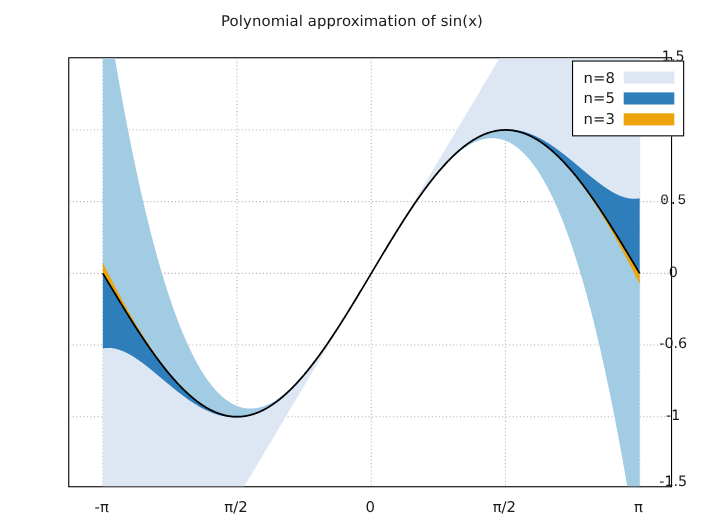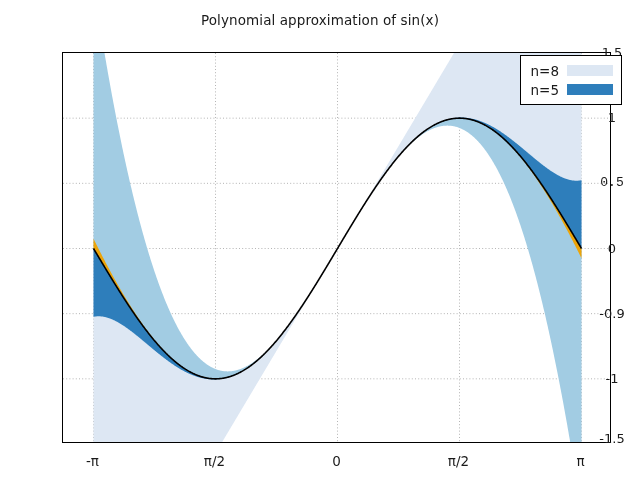--- a/index.html
+++ b/index.html
@@ -147,36 +147,40 @@
           <path d="M30.50,195.50 L30.91,196.18 L31.31,196.86 L31.72,197.55 L32.13,198.23 L32.53,198.91 L32.94,199.59 L33.35,200.28 L33.75,200.96 L34.16,201.64 L34.57,202.32 L34.97,203.00 L35.38,203.68 L35.79,204.36 L36.19,205.05 L36.60,205.73 L37.01,206.41 L37.41,207.09 L37.82,207.77 L38.23,208.44 L38.63,209.12 L39.04,209.80 L39.45,210.48 L39.85,211.16 L40.26,211.84 L40.67,212.51 L41.07,213.19 L41.48,213.86 L41.89,214.54 L42.29,215.21 L42.70,215.89 L43.11,216.56 L43.51,217.24 L43.92,217.91 L44.33,218.58 L44.73,219.25 L45.14,219.92 L45.55,220.59 L45.95,221.26 L46.36,221.93 L46.77,222.60 L47.17,223.26 L47.58,223.93 L47.99,224.60 L48.39,225.26 L48.80,225.93 L49.21,226.59 L49.61,227.25 L50.02,227.91 L50.43,228.57 L50.83,229.23 L51.24,229.89 L51.65,230.55 L52.05,231.21 L52.46,231.86 L52.87,232.52 L53.27,233.17 L53.68,233.82 L54.09,234.47 L54.49,235.13 L54.90,235.78 L55.31,236.42 L55.71,237.07 L56.12,237.72 L56.53,238.36 L56.93,239.01 L57.34,239.65 L57.75,240.29 L58.15,240.93 L58.56,241.57 L58.97,242.21 L59.37,242.84 L59.78,243.48 L60.19,244.11 L60.59,244.75 L61.00,245.38 L61.41,246.01 L61.81,246.63 L62.22,247.26 L62.63,247.89 L63.03,248.51 L63.44,249.13 L63.85,249.76 L64.25,250.38 L64.66,250.99 L65.07,251.61 L65.47,252.23 L65.88,252.84 L66.29,253.45 L66.69,254.06 L67.10,254.67 L67.51,255.28 L67.91,255.88 L68.32,256.49 L68.73,257.09 L69.13,257.69 L69.54,258.29 L69.95,258.89 L70.35,259.48 L70.76,260.07 L71.17,260.67 L71.57,261.26 L71.98,261.85 L72.39,262.43 L72.79,263.02 L73.20,263.60 L73.61,264.18 L74.01,264.76 L74.42,265.34 L74.83,265.91 L75.23,266.48 L75.64,267.06 L76.05,267.63 L76.45,268.19 L76.86,268.76 L77.27,269.32 L77.67,269.88 L78.08,270.44 L78.49,271.00 L78.89,271.55 L79.30,272.11 L79.71,272.66 L80.11,273.21 L80.52,273.75 L80.93,274.30 L81.33,274.84 L81.74,275.38 L82.15,275.92 L82.55,276.46 L82.96,276.99 L83.37,277.52 L83.77,278.05 L84.18,278.58 L84.59,279.10 L84.99,279.62 L85.40,280.14 L85.81,280.66 L86.21,281.18 L86.62,281.69 L87.03,282.20 L87.43,282.71 L87.84,283.22 L88.25,283.72 L88.65,284.22 L89.06,284.72 L89.47,285.22 L89.87,285.71 L90.28,286.20 L90.69,286.69 L91.09,287.18 L91.50,287.66 L91.91,288.14 L92.31,288.62 L92.72,289.10 L93.13,289.57 L93.53,290.04 L93.94,290.51 L94.35,290.97 L94.75,291.44 L95.16,291.90 L95.57,292.36 L95.97,292.81 L96.38,293.26 L96.79,293.71 L97.19,294.16 L97.60,294.61 L98.01,295.05 L98.41,295.49 L98.82,295.92 L99.23,296.36 L99.63,296.79 L100.04,297.22 L100.45,297.64 L100.85,298.06 L101.26,298.48 L101.67,298.90 L102.07,299.31 L102.48,299.73 L102.89,300.13 L103.29,300.54 L103.70,300.94 L104.11,301.34 L104.51,301.74 L104.92,302.13 L105.33,302.52 L105.73,302.91 L106.14,303.30 L106.55,303.68 L106.95,304.06 L107.36,304.43 L107.77,304.81 L108.17,305.18 L108.58,305.54 L108.99,305.91 L109.39,306.27 L109.80,306.63 L110.21,306.98 L110.61,307.33 L111.02,307.68 L111.43,308.03 L111.83,308.37 L112.24,308.71 L112.65,309.05 L113.05,309.38 L113.46,309.71 L113.87,310.04 L114.27,310.36 L114.68,310.68 L115.09,311.00 L115.49,311.32 L115.90,311.63 L116.31,311.94 L116.71,312.24 L117.12,312.54 L117.53,312.84 L117.93,313.14 L118.34,313.43 L118.75,313.72 L119.15,314.00 L119.56,314.29 L119.97,314.57 L120.37,314.84 L120.78,315.11 L121.19,315.38 L121.59,315.65 L122.00,315.91 L122.41,316.17 L122.81,316.43 L123.22,316.68 L123.63,316.93 L124.03,317.18 L124.44,317.42 L124.85,317.66 L125.25,317.90 L125.66,318.13 L126.07,318.36 L126.47,318.58 L126.88,318.81 L127.29,319.03 L127.69,319.24 L128.10,319.45 L128.51,319.66 L128.91,319.87 L129.32,320.07 L129.73,320.27 L130.13,320.47 L130.54,320.66 L130.95,320.85 L131.35,321.03 L131.76,321.21 L132.17,321.39 L132.57,321.57 L132.98,321.74 L133.39,321.91 L133.79,322.07 L134.20,322.23 L134.61,322.39 L135.01,322.54 L135.42,322.69 L135.83,322.84 L136.23,322.99 L136.64,323.13 L137.05,323.26 L137.45,323.40 L137.86,323.52 L138.27,323.65 L138.67,323.77 L139.08,323.89 L139.49,324.01 L139.89,324.12 L140.30,324.23 L140.71,324.33 L141.11,324.44 L141.52,324.53 L141.93,324.63 L142.33,324.72 L142.74,324.81 L143.15,324.89 L143.55,324.97 L143.96,325.05 L144.37,325.12 L144.77,325.19 L145.18,325.25 L145.59,325.32 L145.99,325.38 L146.40,325.43 L146.81,325.48 L147.21,325.53 L147.62,325.58 L148.03,325.62 L148.43,325.65 L148.84,325.69 L149.25,325.72 L149.65,325.75 L150.06,325.77 L150.47,325.79 L150.87,325.80 L151.28,325.82 L151.69,325.83 L152.09,325.83 L152.50,325.83 L152.91,325.83 L153.31,325.83 L153.72,325.82 L154.13,325.80 L154.53,325.79 L154.94,325.77 L155.35,325.75 L155.75,325.72 L156.16,325.69 L156.57,325.65 L156.97,325.62 L157.38,325.58 L157.79,325.53 L158.19,325.48 L158.60,325.43 L159.01,325.38 L159.41,325.32 L159.82,325.25 L160.23,325.19 L160.63,325.12 L161.04,325.05 L161.45,324.97 L161.85,324.89 L162.26,324.81 L162.67,324.72 L163.07,324.63 L163.48,324.53 L163.89,324.44 L164.29,324.33 L164.70,324.23 L165.11,324.12 L165.51,324.01 L165.92,323.89 L166.33,323.77 L166.73,323.65 L167.14,323.52 L167.55,323.40 L167.95,323.26 L168.36,323.13 L168.77,322.99 L169.17,322.84 L169.58,322.69 L169.99,322.54 L170.39,322.39 L170.80,322.23 L171.21,322.07 L171.61,321.91 L172.02,321.74 L172.43,321.57 L172.83,321.39 L173.24,321.21 L173.65,321.03 L174.05,320.85 L174.46,320.66 L174.87,320.47 L175.27,320.27 L175.68,320.07 L176.09,319.87 L176.49,319.66 L176.90,319.45 L177.31,319.24 L177.71,319.03 L178.12,318.81 L178.53,318.58 L178.93,318.36 L179.34,318.13 L179.75,317.90 L180.15,317.66 L180.56,317.42 L180.97,317.18 L181.37,316.93 L181.78,316.68 L182.19,316.43 L182.59,316.17 L183.00,315.91 L183.41,315.65 L183.81,315.38 L184.22,315.11 L184.63,314.84 L185.03,314.57 L185.44,314.29 L185.85,314.00 L186.25,313.72 L186.66,313.43 L187.07,313.14 L187.47,312.84 L187.88,312.54 L188.29,312.24 L188.69,311.94 L189.10,311.63 L189.51,311.32 L189.91,311.00 L190.32,310.68 L190.73,310.36 L191.13,310.04 L191.54,309.71 L191.95,309.38 L192.35,309.05 L192.76,308.71 L193.17,308.37 L193.57,308.03 L193.98,307.68 L194.39,307.33 L194.79,306.98 L195.20,306.63 L195.61,306.27 L196.01,305.91 L196.42,305.54 L196.83,305.18 L197.23,304.81 L197.64,304.43 L198.05,304.06 L198.45,303.68 L198.86,303.30 L199.27,302.91 L199.67,302.52 L200.08,302.13 L200.49,301.74 L200.89,301.34 L201.30,300.94 L201.71,300.54 L202.11,300.13 L202.52,299.73 L202.93,299.31 L203.33,298.90 L203.74,298.48 L204.15,298.06 L204.55,297.64 L204.96,297.22 L205.37,296.79 L205.77,296.36 L206.18,295.92 L206.59,295.49 L206.99,295.05 L207.40,294.61 L207.81,294.16 L208.21,293.71 L208.62,293.26 L209.03,292.81 L209.43,292.36 L209.84,291.90 L210.25,291.44 L210.65,290.97 L211.06,290.51 L211.47,290.04 L211.87,289.57 L212.28,289.10 L212.69,288.62 L213.09,288.14 L213.50,287.66 L213.91,287.18 L214.31,286.69 L214.72,286.20 L215.13,285.71 L215.53,285.22 L215.94,284.72 L216.35,284.22 L216.75,283.72 L217.16,283.22 L217.57,282.71 L217.97,282.20 L218.38,281.69 L218.79,281.18 L219.19,280.66 L219.60,280.14 L220.01,279.62 L220.41,279.10 L220.82,278.58 L221.23,278.05 L221.63,277.52 L222.04,276.99 L222.45,276.46 L222.85,275.92 L223.26,275.38 L223.67,274.84 L224.07,274.30 L224.48,273.75 L224.89,273.21 L225.29,272.66 L225.70,272.11 L226.11,271.55 L226.51,271.00 L226.92,270.44 L227.33,269.88 L227.73,269.32 L228.14,268.76 L228.55,268.19 L228.95,267.63 L229.36,267.06 L229.77,266.48 L230.17,265.91 L230.58,265.34 L230.99,264.76 L231.39,264.18 L231.80,263.60 L232.21,263.02 L232.61,262.43 L233.02,261.85 L233.43,261.26 L233.83,260.67 L234.24,260.07 L234.65,259.48 L235.05,258.89 L235.46,258.29 L235.87,257.69 L236.27,257.09 L236.68,256.49 L237.09,255.88 L237.49,255.28 L237.90,254.67 L238.31,254.06 L238.71,253.45 L239.12,252.84 L239.53,252.23 L239.93,251.61 L240.34,250.99 L240.75,250.38 L241.15,249.76 L241.56,249.13 L241.97,248.51 L242.37,247.89 L242.78,247.26 L243.19,246.63 L243.59,246.01 L244.00,245.38 L244.41,244.75 L244.81,244.11 L245.22,243.48 L245.63,242.84 L246.03,242.21 L246.44,241.57 L246.85,240.93 L247.25,240.29 L247.66,239.65 L248.07,239.01 L248.47,238.36 L248.88,237.72 L249.29,237.07 L249.69,236.42 L250.10,235.78 L250.51,235.13 L250.91,234.47 L251.32,233.82 L251.73,233.17 L252.13,232.52 L252.54,231.86 L252.95,231.21 L253.35,230.55 L253.76,229.89 L254.17,229.23 L254.57,228.57 L254.98,227.91 L255.39,227.25 L255.79,226.59 L256.20,225.93 L256.61,225.26 L257.01,224.60 L257.42,223.93 L257.83,223.26 L258.23,222.60 L258.64,221.93 L259.05,221.26 L259.45,220.59 L259.86,219.92 L260.27,219.25 L260.67,218.58 L261.08,217.91 L261.49,217.24 L261.89,216.56 L262.30,215.89 L262.71,215.21 L263.11,214.54 L263.52,213.86 L263.93,213.19 L264.33,212.51 L264.74,211.84 L265.15,211.16 L265.55,210.48 L265.96,209.80 L266.37,209.12 L266.77,208.44 L267.18,207.77 L267.59,207.09 L267.99,206.41 L268.40,205.73 L268.81,205.05 L269.21,204.36 L269.62,203.68 L270.03,203.00 L270.43,202.32 L270.84,201.64 L271.25,200.96 L271.65,200.28 L272.06,199.59 L272.47,198.91 L272.87,198.23 L273.28,197.55 L273.69,196.86 L274.09,196.18 L274.50,195.50 L274.91,194.82 L275.31,194.14 L275.72,193.45 L276.13,192.77 L276.53,192.09 L276.94,191.41 L277.35,190.72 L277.75,190.04 L278.16,189.36 L278.57,188.68 L278.97,188.00 L279.38,187.32 L279.79,186.64 L280.19,185.95 L280.60,185.27 L281.01,184.59 L281.41,183.91 L281.82,183.23 L282.23,182.56 L282.63,181.88 L283.04,181.20 L283.45,180.52 L283.85,179.84 L284.26,179.16 L284.67,178.49 L285.07,177.81 L285.48,177.14 L285.89,176.46 L286.29,175.79 L286.70,175.11 L287.11,174.44 L287.51,173.76 L287.92,173.09 L288.33,172.42 L288.73,171.75 L289.14,171.08 L289.55,170.41 L289.95,169.74 L290.36,169.07 L290.77,168.40 L291.17,167.74 L291.58,167.07 L291.99,166.40 L292.39,165.74 L292.80,165.07 L293.21,164.41 L293.61,163.75 L294.02,163.09 L294.43,162.43 L294.83,161.77 L295.24,161.11 L295.65,160.45 L296.05,159.79 L296.46,159.14 L296.87,158.48 L297.27,157.83 L297.68,157.18 L298.09,156.53 L298.49,155.87 L298.90,155.22 L299.31,154.58 L299.71,153.93 L300.12,153.28 L300.53,152.64 L300.93,151.99 L301.34,151.35 L301.75,150.71 L302.15,150.07 L302.56,149.43 L302.97,148.79 L303.37,148.16 L303.78,147.52 L304.19,146.89 L304.59,146.25 L305.00,145.62 L305.41,144.99 L305.81,144.37 L306.22,143.74 L306.63,143.11 L307.03,142.49 L307.44,141.87 L307.85,141.24 L308.25,140.62 L308.66,140.01 L309.07,139.39 L309.47,138.77 L309.88,138.16 L310.29,137.55 L310.69,136.94 L311.10,136.33 L311.51,135.72 L311.91,135.12 L312.32,134.51 L312.73,133.91 L313.13,133.31 L313.54,132.71 L313.95,132.11 L314.35,131.52 L314.76,130.93 L315.17,130.33 L315.57,129.74 L315.98,129.15 L316.39,128.57 L316.79,127.98 L317.20,127.40 L317.61,126.82 L318.01,126.24 L318.42,125.66 L318.83,125.09 L319.23,124.52 L319.64,123.94 L320.05,123.37 L320.45,122.81 L320.86,122.24 L321.27,121.68 L321.67,121.12 L322.08,120.56 L322.49,120.00 L322.89,119.45 L323.30,118.89 L323.71,118.34 L324.11,117.79 L324.52,117.25 L324.93,116.70 L325.33,116.16 L325.74,115.62 L326.15,115.08 L326.55,114.54 L326.96,114.01 L327.37,113.48 L327.77,112.95 L328.18,112.42 L328.59,111.90 L328.99,111.38 L329.40,110.86 L329.81,110.34 L330.21,109.82 L330.62,109.31 L331.03,108.80 L331.43,108.29 L331.84,107.78 L332.25,107.28 L332.65,106.78 L333.06,106.28 L333.47,105.78 L333.87,105.29 L334.28,104.80 L334.69,104.31 L335.09,103.82 L335.50,103.34 L335.91,102.86 L336.31,102.38 L336.72,101.90 L337.13,101.43 L337.53,100.96 L337.94,100.49 L338.35,100.03 L338.75,99.56 L339.16,99.10 L339.57,98.64 L339.97,98.19 L340.38,97.74 L340.79,97.29 L341.19,96.84 L341.60,96.39 L342.01,95.95 L342.41,95.51 L342.82,95.08 L343.23,94.64 L343.63,94.21 L344.04,93.78 L344.45,93.36 L344.85,92.94 L345.26,92.52 L345.67,92.10 L346.07,91.69 L346.48,91.27 L346.89,90.87 L347.29,90.46 L347.70,90.06 L348.11,89.66 L348.51,89.26 L348.92,88.87 L349.33,88.48 L349.73,88.09 L350.14,87.70 L350.55,87.32 L350.95,86.94 L351.36,86.57 L351.77,86.19 L352.17,85.82 L352.58,85.46 L352.99,85.09 L353.39,84.73 L353.80,84.37 L354.21,84.02 L354.61,83.67 L355.02,83.32 L355.43,82.97 L355.83,82.63 L356.24,82.29 L356.65,81.95 L357.05,81.62 L357.46,81.29 L357.87,80.96 L358.27,80.64 L358.68,80.32 L359.09,80.00 L359.49,79.68 L359.90,79.37 L360.31,79.06 L360.71,78.76 L361.12,78.46 L361.53,78.16 L361.93,77.86 L362.34,77.57 L362.75,77.28 L363.15,77.00 L363.56,76.71 L363.97,76.43 L364.37,76.16 L364.78,75.89 L365.19,75.62 L365.59,75.35 L366.00,75.09 L366.41,74.83 L366.81,74.57 L367.22,74.32 L367.63,74.07 L368.03,73.82 L368.44,73.58 L368.85,73.34 L369.25,73.10 L369.66,72.87 L370.07,72.64 L370.47,72.42 L370.88,72.19 L371.29,71.97 L371.69,71.76 L372.10,71.55 L372.51,71.34 L372.91,71.13 L373.32,70.93 L373.73,70.73 L374.13,70.53 L374.54,70.34 L374.95,70.15 L375.35,69.97 L375.76,69.79 L376.17,69.61 L376.57,69.43 L376.98,69.26 L377.39,69.09 L377.79,68.93 L378.20,68.77 L378.61,68.61 L379.01,68.46 L379.42,68.31 L379.83,68.16 L380.23,68.01 L380.64,67.87 L381.05,67.74 L381.45,67.60 L381.86,67.48 L382.27,67.35 L382.67,67.23 L383.08,67.11 L383.49,66.99 L383.89,66.88 L384.30,66.77 L384.71,66.67 L385.11,66.56 L385.52,66.47 L385.93,66.37 L386.33,66.28 L386.74,66.19 L387.15,66.11 L387.55,66.03 L387.96,65.95 L388.37,65.88 L388.77,65.81 L389.18,65.75 L389.59,65.68 L389.99,65.62 L390.40,65.57 L390.81,65.52 L391.21,65.47 L391.62,65.42 L392.03,65.38 L392.43,65.35 L392.84,65.31 L393.25,65.28 L393.65,65.25 L394.06,65.23 L394.47,65.21 L394.87,65.20 L395.28,65.18 L395.69,65.17 L396.09,65.17 L396.50,65.17 L396.91,65.17 L397.31,65.17 L397.72,65.18 L398.13,65.20 L398.53,65.21 L398.94,65.23 L399.35,65.25 L399.75,65.28 L400.16,65.31 L400.57,65.35 L400.97,65.38 L401.38,65.42 L401.79,65.47 L402.19,65.52 L402.60,65.57 L403.01,65.62 L403.41,65.68 L403.82,65.75 L404.23,65.81 L404.63,65.88 L405.04,65.95 L405.45,66.03 L405.85,66.11 L406.26,66.19 L406.67,66.28 L407.07,66.37 L407.48,66.47 L407.89,66.56 L408.29,66.67 L408.70,66.77 L409.11,66.88 L409.51,66.99 L409.92,67.11 L410.33,67.23 L410.73,67.35 L411.14,67.48 L411.55,67.60 L411.95,67.74 L412.36,67.87 L412.77,68.01 L413.17,68.16 L413.58,68.31 L413.99,68.46 L414.39,68.61 L414.80,68.77 L415.21,68.93 L415.61,69.09 L416.02,69.26 L416.43,69.43 L416.83,69.61 L417.24,69.79 L417.65,69.97 L418.05,70.15 L418.46,70.34 L418.87,70.53 L419.27,70.73 L419.68,70.93 L420.09,71.13 L420.49,71.34 L420.90,71.55 L421.31,71.76 L421.71,71.97 L422.12,72.19 L422.53,72.42 L422.93,72.64 L423.34,72.87 L423.75,73.10 L424.15,73.34 L424.56,73.58 L424.97,73.82 L425.37,74.07 L425.78,74.32 L426.19,74.57 L426.59,74.83 L427.00,75.09 L427.41,75.35 L427.81,75.62 L428.22,75.89 L428.63,76.16 L429.03,76.43 L429.44,76.71 L429.85,77.00 L430.25,77.28 L430.66,77.57 L431.07,77.86 L431.47,78.16 L431.88,78.46 L432.29,78.76 L432.69,79.06 L433.10,79.37 L433.51,79.68 L433.91,80.00 L434.32,80.32 L434.73,80.64 L435.13,80.96 L435.54,81.29 L435.95,81.62 L436.35,81.95 L436.76,82.29 L437.17,82.63 L437.57,82.97 L437.98,83.32 L438.39,83.67 L438.79,84.02 L439.20,84.37 L439.61,84.73 L440.01,85.09 L440.42,85.46 L440.83,85.82 L441.23,86.19 L441.64,86.57 L442.05,86.94 L442.45,87.32 L442.86,87.70 L443.27,88.09 L443.67,88.48 L444.08,88.87 L444.49,89.26 L444.89,89.66 L445.30,90.06 L445.71,90.46 L446.11,90.87 L446.52,91.27 L446.93,91.69 L447.33,92.10 L447.74,92.52 L448.15,92.94 L448.55,93.36 L448.96,93.78 L449.37,94.21 L449.77,94.64 L450.18,95.08 L450.59,95.51 L450.99,95.95 L451.40,96.39 L451.81,96.84 L452.21,97.29 L452.62,97.74 L453.03,98.19 L453.43,98.64 L453.84,99.10 L454.25,99.56 L454.65,100.03 L455.06,100.49 L455.47,100.96 L455.87,101.43 L456.28,101.90 L456.69,102.38 L457.09,102.86 L457.50,103.34 L457.91,103.82 L458.31,104.31 L458.72,104.80 L459.13,105.29 L459.53,105.78 L459.94,106.28 L460.35,106.78 L460.75,107.28 L461.16,107.78 L461.57,108.29 L461.97,108.80 L462.38,109.31 L462.79,109.82 L463.19,110.34 L463.60,110.86 L464.01,111.38 L464.41,111.90 L464.82,112.42 L465.23,112.95 L465.63,113.48 L466.04,114.01 L466.45,114.54 L466.85,115.08 L467.26,115.62 L467.67,116.16 L468.07,116.70 L468.48,117.25 L468.89,117.79 L469.29,118.34 L469.70,118.89 L470.11,119.45 L470.51,120.00 L470.92,120.56 L471.33,121.12 L471.73,121.68 L472.14,122.24 L472.55,122.81 L472.95,123.37 L473.36,123.94 L473.77,124.52 L474.17,125.09 L474.58,125.66 L474.99,126.24 L475.39,126.82 L475.80,127.40 L476.21,127.98 L476.61,128.57 L477.02,129.15 L477.43,129.74 L477.83,130.33 L478.24,130.93 L478.65,131.52 L479.05,132.11 L479.46,132.71 L479.87,133.31 L480.27,133.91 L480.68,134.51 L481.09,135.12 L481.49,135.72 L481.90,136.33 L482.31,136.94 L482.71,137.55 L483.12,138.16 L483.53,138.77 L483.93,139.39 L484.34,140.01 L484.75,140.62 L485.15,141.24 L485.56,141.87 L485.97,142.49 L486.37,143.11 L486.78,143.74 L487.19,144.37 L487.59,144.99 L488.00,145.62 L488.41,146.25 L488.81,146.89 L489.22,147.52 L489.63,148.16 L490.03,148.79 L490.44,149.43 L490.85,150.07 L491.25,150.71 L491.66,151.35 L492.07,151.99 L492.47,152.64 L492.88,153.28 L493.29,153.93 L493.69,154.58 L494.10,155.22 L494.51,155.87 L494.91,156.53 L495.32,157.18 L495.73,157.83 L496.13,158.48 L496.54,159.14 L496.95,159.79 L497.35,160.45 L497.76,161.11 L498.17,161.77 L498.57,162.43 L498.98,163.09 L499.39,163.75 L499.79,164.41 L500.20,165.07 L500.61,165.74 L501.01,166.40 L501.42,167.07 L501.83,167.74 L502.23,168.40 L502.64,169.07 L503.05,169.74 L503.45,170.41 L503.86,171.08 L504.27,171.75 L504.67,172.42 L505.08,173.09 L505.49,173.76 L505.89,174.44 L506.30,175.11 L506.71,175.79 L507.11,176.46 L507.52,177.14 L507.93,177.81 L508.33,178.49 L508.74,179.16 L509.15,179.84 L509.55,180.52 L509.96,181.20 L510.37,181.88 L510.77,182.56 L511.18,183.23 L511.59,183.91 L511.99,184.59 L512.40,185.27 L512.81,185.95 L513.21,186.64 L513.62,187.32 L514.03,188.00 L514.43,188.68 L514.84,189.36 L515.25,190.04 L515.65,190.72 L516.06,191.41 L516.47,192.09 L516.87,192.77 L517.28,193.45 L517.69,194.14 L518.09,194.82 L518.50,195.50" fill="none" stroke="#000000" stroke-width="1.6" stroke-linejoin="round"></path>
         </g>
     </svg>
   </div>
 
   <div id="ytick-layer">
       <div class="ytick-label" style="top: 52px;">1.5</div>
       <div class="ytick-label" style="top: 117.167px;">1</div>
       <div class="ytick-label" style="top: 182.333px; font-family: Liberation Mono, monospace;">0.5</div>
       <div class="ytick-label" style="top: 247.5px;">0</div>
-      <div class="ytick-label" style="top: 312.667px;">-0.9</div>
+      <div class="ytick-label" style="top: 312.667px;">-0.6</div>
       <div class="ytick-label" style="top: 377.833px;">-1</div>
       <div class="ytick-label" style="top: 438px;">-1.5</div>
     </div>
   <div id="xtick-layer">
       <div class="xtick-label" style="left: 92.5px; top: 453px;">-π</div>
       <div class="xtick-label" style="left: 214.5px; top: 453px;">π/2</div>
       <div class="xtick-label" style="left: 336.5px; top: 453px;">0</div>
       <div class="xtick-label" style="left: 458.5px; top: 453px;">π/2</div>
       <div class="xtick-label" style="left: 580.5px; top: 453px;">π</div>
     </div>
 
   <div id="legend-box">
       <div class="legend-row">
         <span class="legend-label">n=8</span>
         <span class="legend-swatch" style="background: rgb(221, 231, 243);"></span>
       </div>
       <div class="legend-row">
         <span class="legend-label">n=5</span>
         <span class="legend-swatch" style="background: rgb(46, 126, 187);"></span>
       </div>
+      <div class="legend-row">
+        <span class="legend-label">n=3</span>
+        <span class="legend-swatch" style="background: rgb(236, 164, 9);"></span>
+      </div>
     </div>
 
 </div>
 
 </body></html>

